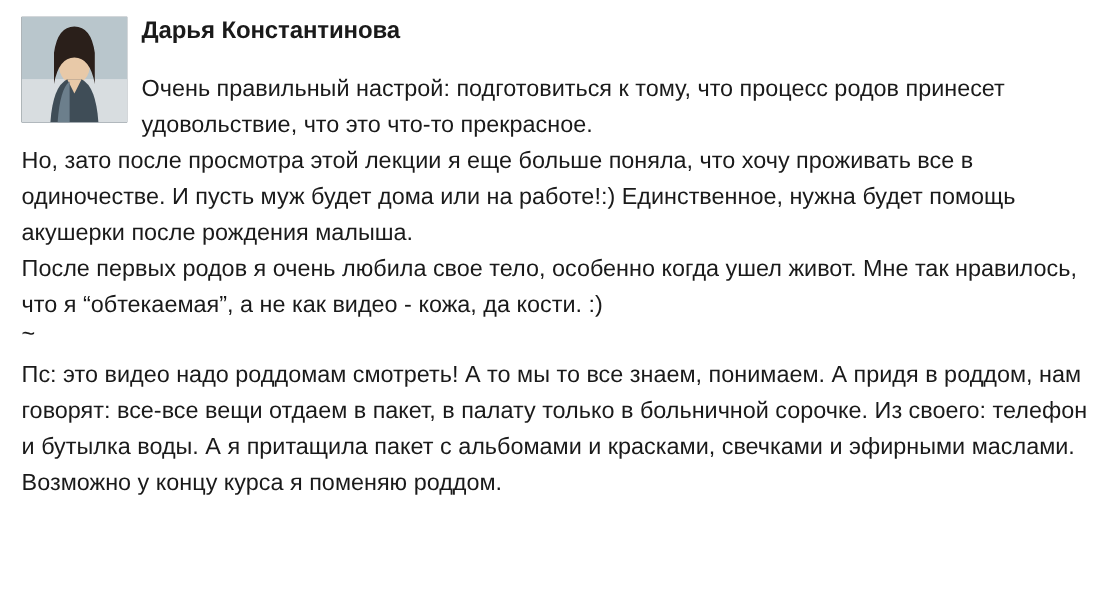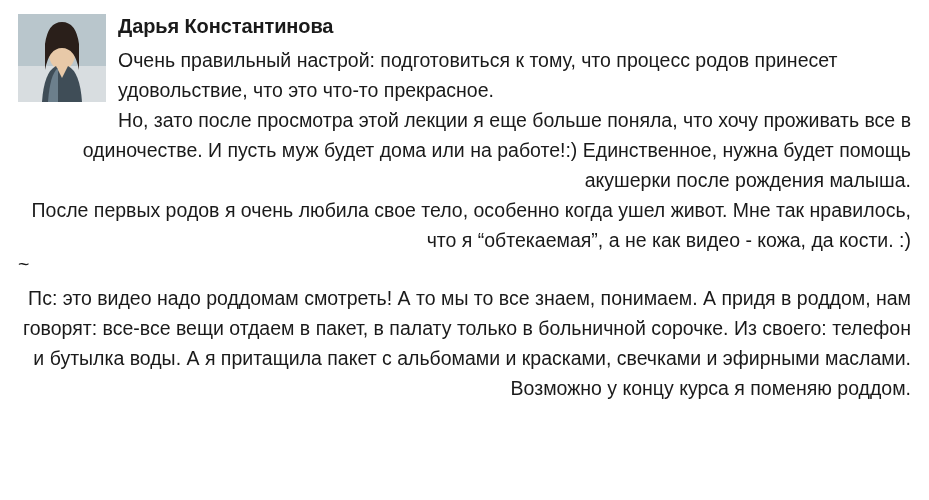--- a/index.html
+++ b/index.html
@@ -41,25 +41,24 @@
     line-height: 1.2;
     letter-spacing: -0.1px;
   }
   .body-text {
     margin: 0;
     font-size: 19.5px;
     line-height: 30px;
     color: #1a1a1a;
   }
   .para-indent {
-    margin: 7px 0 0 100px;
+    margin: 21px 0 0 100px;
   }
   .para-full {
     margin: 0;
-    text-align: right;
   }
   .tilde {
     margin: 0;
     font-size: 19.5px;
     line-height: 18px;
     color: #1a1a1a;
   }
   .gap {
     height: 10px;
   }

